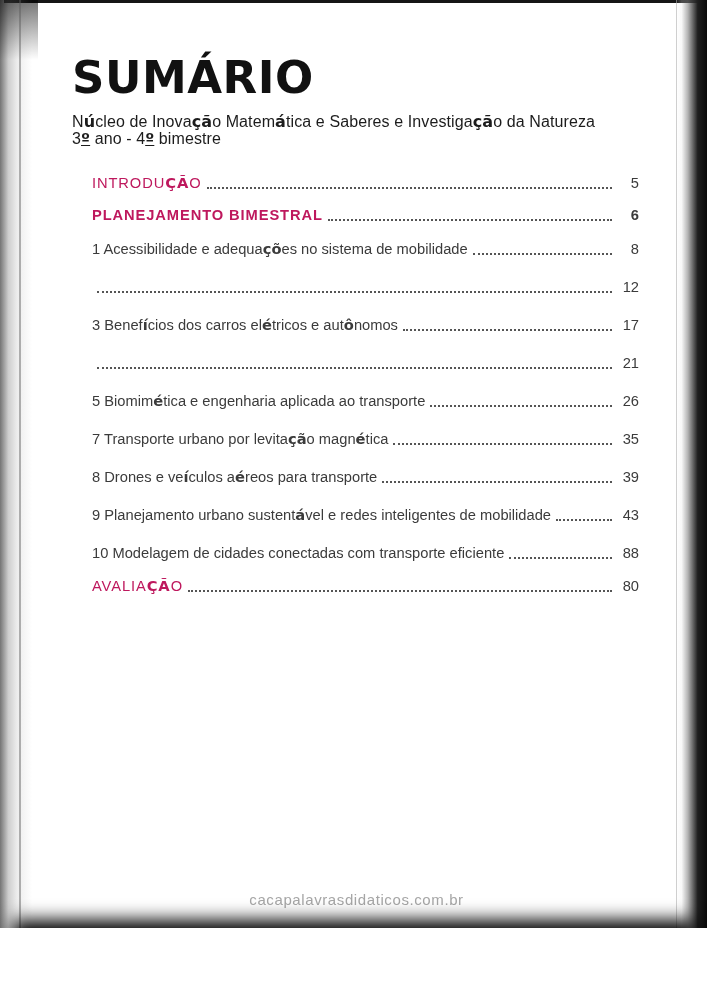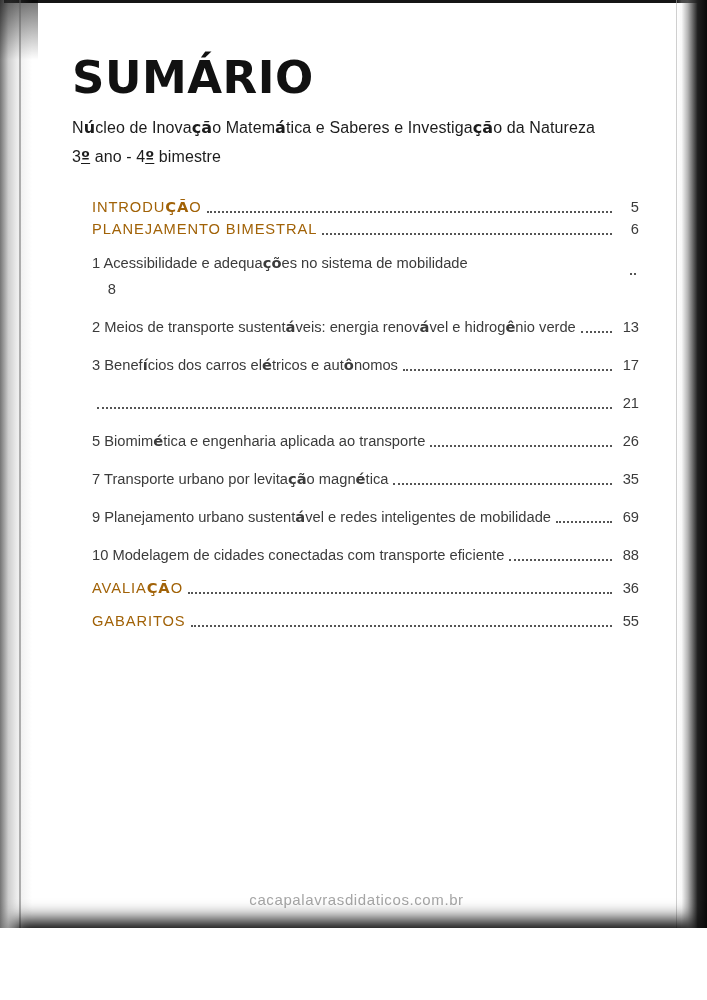--- a/index.html
+++ b/index.html
@@ -2,34 +2,34 @@
 <html><head>
 <meta charset="utf-8">
 <style>
   html,body{margin:0;padding:0;background:#ffffff;}
   .stage{position:relative;width:707px;height:928px;background:#ffffff;overflow:hidden;
          font-family:"Liberation Sans",sans-serif;}
   .content{position:absolute;inset:0;padding:55px 70px 0 72px;box-sizing:border-box;}
 
   h1.title{margin:0;font-family:"DejaVu Sans",sans-serif;font-size:45px;line-height:45px;
            font-weight:800;letter-spacing:.5px;color:#111;}
-  p.subtitle{margin:0;font-size:16px;line-height:29px;color:#1c1c1c;letter-spacing:.1px;}
+  p.subtitle{margin:0;font-size:16px;line-height:17px;color:#1c1c1c;letter-spacing:.1px;}
   p.subtitle.first{margin-top:13px;}
 
   
   .acc{font-family:"DejaVu Sans",sans-serif;font-weight:bold;}
   .ord{font-family:"DejaVu Sans",sans-serif;font-weight:bold;text-decoration:underline;}
 
   .toc{margin:26px 0 0 20px;width:547px;}
   .row{display:flex;align-items:baseline;line-height:20px;font-size:14.7px;color:#3b3b3b;}
   .row+.row{margin-top:18px;}
-  .row.front+.row.front{margin-top:2px;}
-  .row.front+.row.chapter{margin-top:14px;flex-direction:column;}
+  .row.front+.row.front{margin-top:12px;font-weight:bold;}
+  .row.front+.row.chapter{margin-top:14px;}
   .row.back{margin-top:13px;}
-  .row.caps .label{letter-spacing:.9px;color:#a16207;}
+  .row.caps .label{letter-spacing:.9px;color:#be185d;}
   .label{white-space:nowrap;}
   .dots{flex:1 1 auto;min-width:6px;align-self:flex-end;margin:0 3px 4px 5px;
         border-bottom:2px dotted #555;overflow:hidden;}
   .pnum{min-width:24px;text-align:right;white-space:nowrap;}
 
   .footer{position:absolute;top:891px;left:36px;right:30px;text-align:center;
           color:#a6a6a6;font-size:15px;letter-spacing:.6px;}
 
   
   .edge-top{position:absolute;top:0;left:4px;right:0;height:3px;background:#161616;}
@@ -65,23 +65,22 @@
           <span class="label">PLANEJAMENTO BIMESTRAL </span>
           <span class="dots"></span>
           <span class="pnum">6</span>
         </div>
         <div class="row chapter">
           <span class="label">1 Acessibilidade e adequa<span class="acc">ç</span><span class="acc">õ</span>es no sistema de mobilidade</span>
           <span class="dots"></span>
           <span class="pnum">8</span>
         </div>
         <div class="row chapter">
-          <span class="label">2 Meios de transporte sustent<span class="acc">á</span>veis: energia renov<span class="acc">á</span>vel e hidrog<span class="acc">ê</span>nio verde</span>
           <span class="dots"></span>
-          <span class="pnum">13</span>
+          <span class="pnum">12</span>
         </div>
         <div class="row chapter">
           <span class="label">3 Benef<span class="acc">í</span>cios dos carros el<span class="acc">é</span>tricos e aut<span class="acc">ô</span>nomos</span>
           <span class="dots"></span>
           <span class="pnum">17</span>
         </div>
         <div class="row chapter">
           <span class="dots"></span>
           <span class="pnum">21</span>
         </div>
@@ -89,38 +88,38 @@
           <span class="label">5 Biomim<span class="acc">é</span>tica e engenharia aplicada ao transporte</span>
           <span class="dots"></span>
           <span class="pnum">26</span>
         </div>
         <div class="row chapter">
           <span class="label">7 Transporte urbano por levita<span class="acc">ç</span><span class="acc">ã</span>o magn<span class="acc">é</span>tica</span>
           <span class="dots"></span>
           <span class="pnum">35</span>
         </div>
         <div class="row chapter">
+          <span class="label">8 Drones e ve<span class="acc">í</span>culos a<span class="acc">é</span>reos para transporte</span>
+          <span class="dots"></span>
+          <span class="pnum">39</span>
+        </div>
+        <div class="row chapter">
           <span class="label">9 Planejamento urbano sustent<span class="acc">á</span>vel e redes inteligentes de mobilidade</span>
           <span class="dots"></span>
-          <span class="pnum">69</span>
+          <span class="pnum">43</span>
         </div>
         <div class="row chapter">
           <span class="label">10 Modelagem de cidades conectadas com transporte eficiente</span>
           <span class="dots"></span>
           <span class="pnum">88</span>
         </div>
         <div class="row back caps">
           <span class="label">AVALIA<span class="acc">Ç</span><span class="acc">Ã</span>O</span>
           <span class="dots"></span>
-          <span class="pnum">36</span>
-        </div>
-        <div class="row back caps">
-          <span class="label">GABARITOS</span>
-          <span class="dots"></span>
-          <span class="pnum">55</span>
+          <span class="pnum">80</span>
         </div>
       </div>
     <div class="footer">cacapalavrasdidaticos.com.br</div>
   </div>
   <div class="edge-top"></div>
   <div class="edge-left"></div>
   <div class="edge-right"></div>
   <div class="shadow-bottom"></div>
 </div>
 

